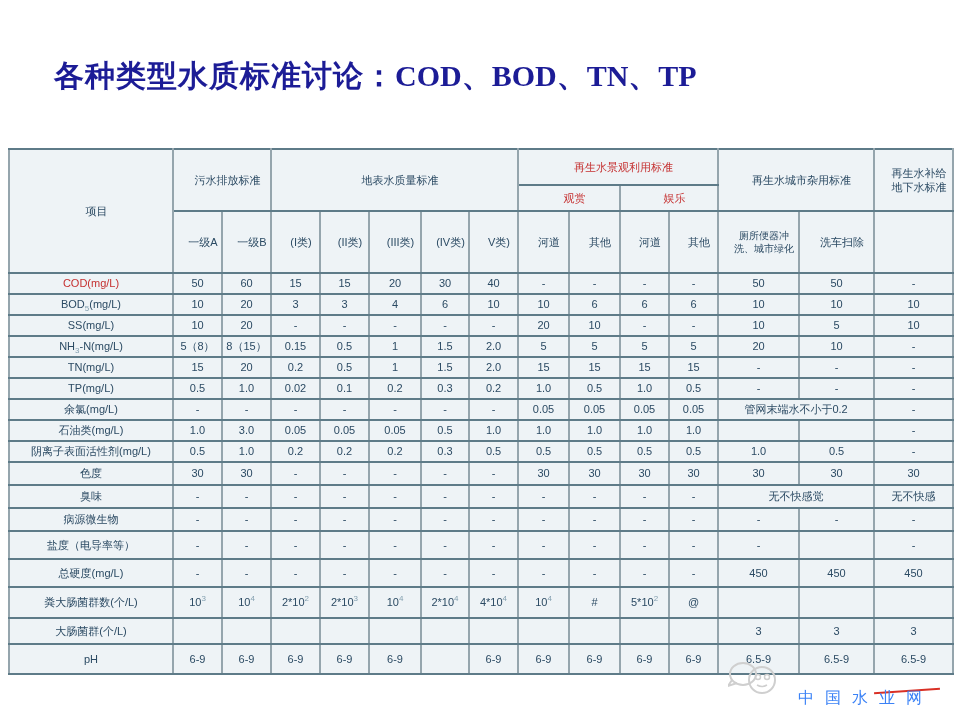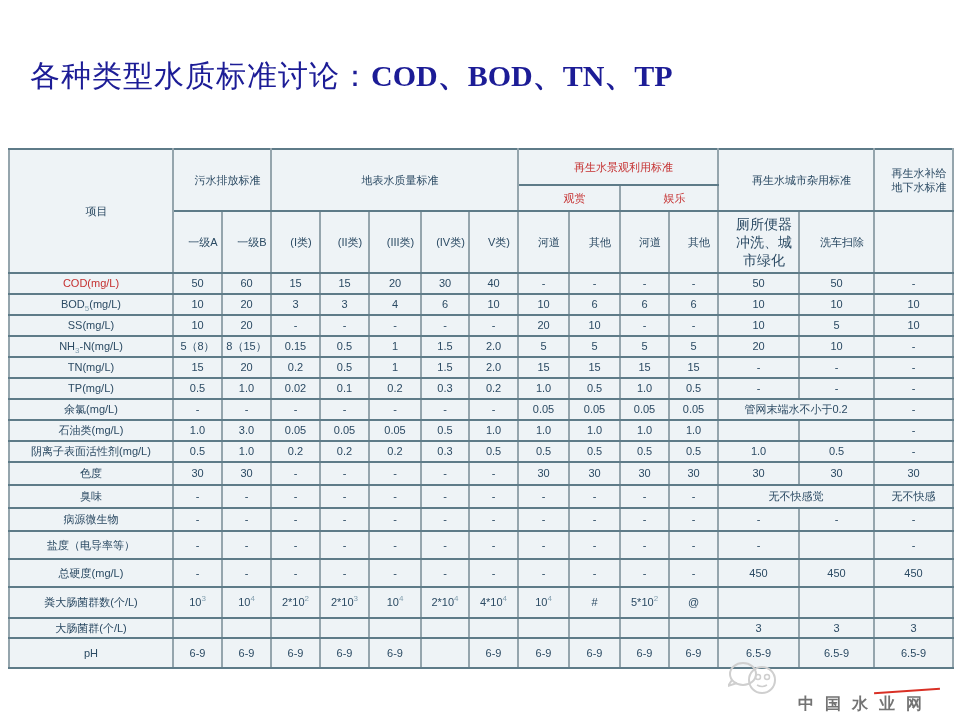--- a/index.html
+++ b/index.html
@@ -1,53 +1,53 @@
 <!DOCTYPE html>
 <html><head>
 <meta charset="utf-8">
 <style>
   html,body{margin:0;padding:0;}
   body{width:960px;height:720px;background:#ffffff;position:relative;overflow:hidden;
        font-family:"Liberation Sans","DejaVu Sans",sans-serif;}
   .slide-title{position:absolute;left:30px;top:56px;font-size:30px;color:#1c1c96;white-space:nowrap;}
-  .slide-title .zh{font-weight:normal;letter-spacing:1px;}
+  .slide-title .zh{font-weight:bold;letter-spacing:1px;margin-left:24px;}
   .slide-title .en{font-family:"Liberation Serif","DejaVu Serif",serif;font-weight:600;}
 
   table.std{position:absolute;left:8px;top:148px;width:944px;border-collapse:collapse;
             table-layout:fixed;background:#eef3f6;}
   th,td{border-left:2px solid #95a5ad;border-right:2px solid #95a5ad;
         border-top:2px solid #5e7b88;border-bottom:2px solid #5e7b88;
         font-size:11px;font-weight:normal;color:#2b4a63;text-align:center;
         padding:1px;line-height:1.3;overflow:hidden;}
   table.std{border:2px solid #5e7b88;}
   thead th{font-size:11px;padding-left:12px;}
   thead tr.h1{height:36px;}
   thead tr.h2{height:26px;}
   thead tr.h3{height:62px;}
   tbody tr{height:21px;}
   tbody tr:nth-child(10),tbody tr:nth-child(11),tbody tr:nth-child(12){height:23px;}
   tbody tr:nth-child(13),tbody tr:nth-child(14){height:28px;padding-left:16px;}
   tbody tr:nth-child(15){height:31px;}
-  tbody tr:nth-child(16){height:20px;}
+  tbody tr:nth-child(16){height:26px;}
   tbody tr:nth-child(17){height:30px;}
   tbody th{font-size:11px;}
   sup,sub{font-size:8px;color:#84a0b0;line-height:0;}
   .red{color:#c53030;}
-  .small-head{font-size:14px;}
+  .small-head{font-size:10px;}
 
   .watermark{position:absolute;left:728px;top:648px;width:232px;height:72px;z-index:5;}
   .wm-gray{position:absolute;left:42px;top:6px;font-size:26px;font-weight:bold;
            color:#dddddd;letter-spacing:2px;white-space:nowrap;}
   .wm-brand{position:absolute;left:66px;top:13px;font-size:27px;font-weight:bold;white-space:nowrap;}
   .wm-num{font-family:"Liberation Serif","DejaVu Serif",serif;font-style:italic;
           font-size:26px;color:#3546c0;}
   .wm-tld{font-size:11px;color:#d93025;font-style:italic;}
   .wm-swoosh{position:absolute;left:146px;top:42px;width:66px;height:2px;background:#d93025;
              transform:rotate(-4deg);}
-  .wm-line2{position:absolute;left:70px;top:46px;font-size:16px;font-weight:bold;color:#737373;
+  .wm-line2{position:absolute;left:70px;top:40px;font-size:16px;font-weight:normal;color:#3b82f6;
             letter-spacing:11px;white-space:nowrap;}
   .mascot{position:absolute;left:0px;top:8px;}
 </style>
 </head>
 <body>
 
 <div class="slide-title">
   <span class="zh">各种类型水质标准讨论：</span><span class="en">COD、BOD、TN、TP</span>
 </div>
 

